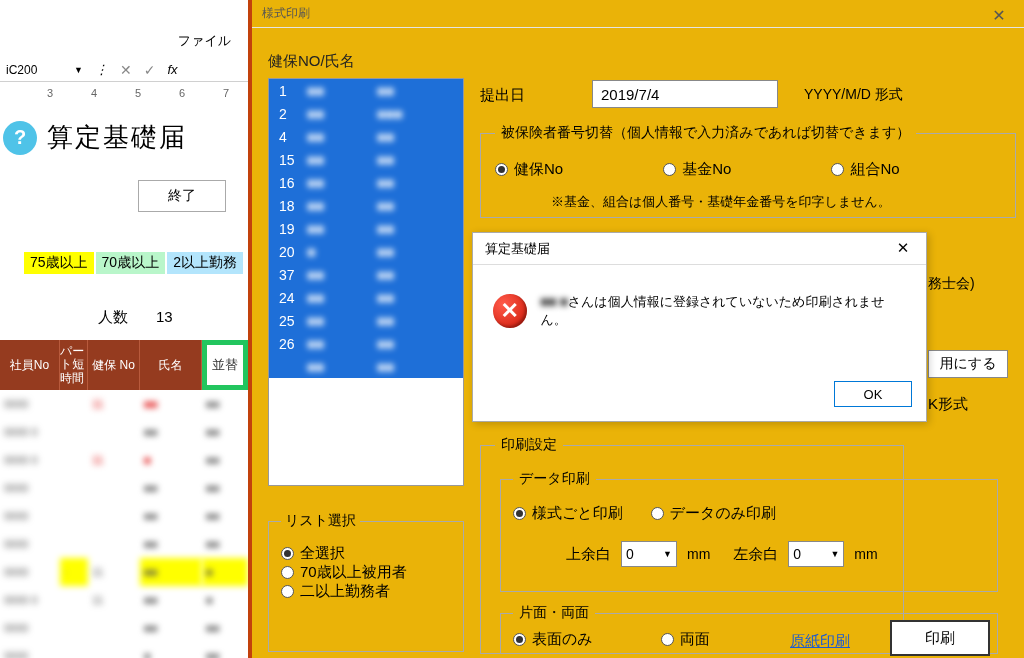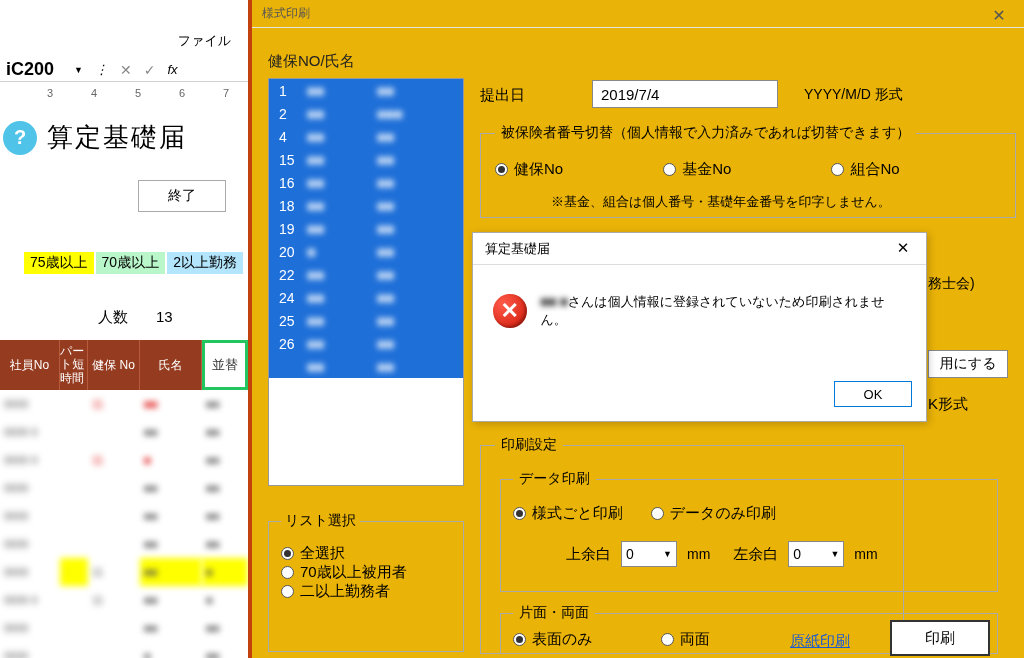--- a/index.html
+++ b/index.html
@@ -2,21 +2,21 @@
 <html><head>
   <meta charset="utf-8">
   <style>
     * { box-sizing: border-box; margin: 0; padding: 0; font-family: "Meiryo", "Yu Gothic", sans-serif; }
     body { width: 1024px; height: 658px; background: #f5f5f5; overflow: hidden; position: relative; }
 
     
     .left-area { position: absolute; left: 0; top: 0; width: 248px; height: 658px; background: #fff; }
     .file-menu { position: absolute; right: 17px; top: 32px; font-size: 13px; text-align: right; }
     .cell-ref-row { position: absolute; top: 58px; left: 0; right: 0; height: 24px; display: flex; align-items: center; gap: 12px; padding: 0 6px; border-bottom: 1px solid #d0d0d0; }
-    .cell-ref { width: 56px; font-size: 18px; font-weight: bold; }
+    .cell-ref { width: 56px; font-size: 12px; }
     .fx-icon { font-style: italic; font-size: 13px; }
     .formula-x { font-size: 14px; color: #888; }
     .formula-check { font-size: 14px; color: #888; }
     .col-headers { position: absolute; top: 82px; left: 0; right: 0; height: 22px; display: flex; align-items: center; color: #666; font-size: 11px; padding-left: 28px; }
     .col-headers span { width: 50px; text-align: center; }
 
     .title-row { position: absolute; top: 120px; left: 0; display: flex; align-items: center; gap: 10px; }
     .help-circle { width: 34px; height: 34px; border-radius: 50%; background: #4fc3e8; color: #fff; display: flex; align-items: center; justify-content: center; font-size: 20px; font-weight: bold; margin-left: 3px; }
     .page-title { font-size: 26px; letter-spacing: 2px; }
     .exit-btn { position: absolute; top: 180px; left: 138px; width: 88px; height: 32px; background: #fff; border: 1px solid #aaa; font-size: 14px; }
@@ -27,21 +27,21 @@
     .legend-2plus { background: #b3e5fc; padding: 2px 6px; font-size: 14px; }
 
     .count-row { position: absolute; top: 308px; left: 98px; display: flex; gap: 28px; font-size: 15px; }
 
     .table-header { position: absolute; top: 340px; left: 0; width: 248px; height: 50px; background: #953b1f; display: flex; }
     .th { color: #fff; font-size: 12px; display: flex; align-items: center; justify-content: center; border-right: 1px solid #b85a3c; }
     .th1 { width: 60px; }
     .th2 { width: 28px; font-size: 12px; line-height: 1.1; flex-direction: column; }
     .th3 { width: 52px; flex-direction: column; line-height: 1.2; }
     .th4 { width: 62px; }
-    .th-sort { width: 46px; background: #fff; color: #333; border: 3px solid #22c55e; font-size: 13px; display: flex; align-items: center; justify-content: center; }
+    .th-sort { width: 46px; background: #fff; color: #333; border: 5px solid #22c55e; font-size: 13px; display: flex; align-items: center; justify-content: center; }
 
     .data-grid { position: absolute; top: 390px; left: 0; width: 248px; }
     .data-row { height: 28px; display: flex; align-items: center; }
     .dc { height: 100%; display: flex; align-items: center; filter: blur(3px); font-size: 11px; color: #555; padding: 0 4px; overflow: hidden; }
     .dc1 { width: 60px; }
     .dc2 { width: 28px; }
     .dc3 { width: 52px; }
     .dc4 { width: 62px; }
     .dc5 { width: 46px; }
     .red-text { color: #d00; }
@@ -275,21 +275,21 @@
           <span class="num">19</span>
           <span class="nm1">■■</span>
           <span class="nm2">■■</span>
         </div>
         <div class="list-row">
           <span class="num">20</span>
           <span class="nm1">■</span>
           <span class="nm2">■■</span>
         </div>
         <div class="list-row">
-          <span class="num">22</span>
+          <span class="num">37</span>
           <span class="nm1">■■</span>
           <span class="nm2">■■</span>
         </div>
         <div class="list-row">
           <span class="num">24</span>
           <span class="nm1">■■</span>
           <span class="nm2">■■</span>
         </div>
         <div class="list-row">
           <span class="num">25</span>

